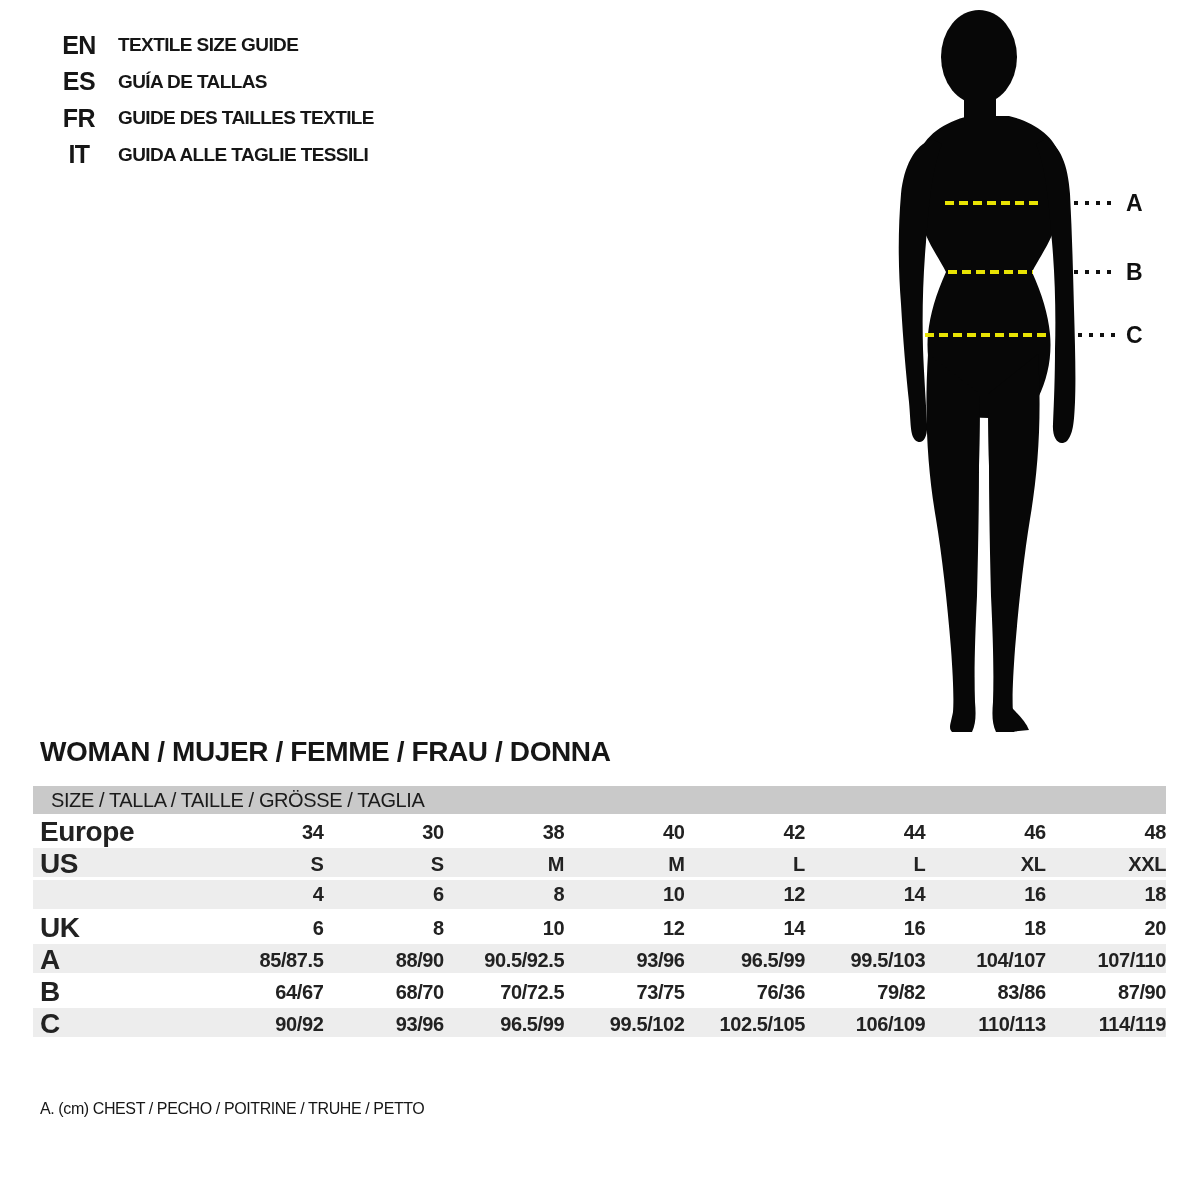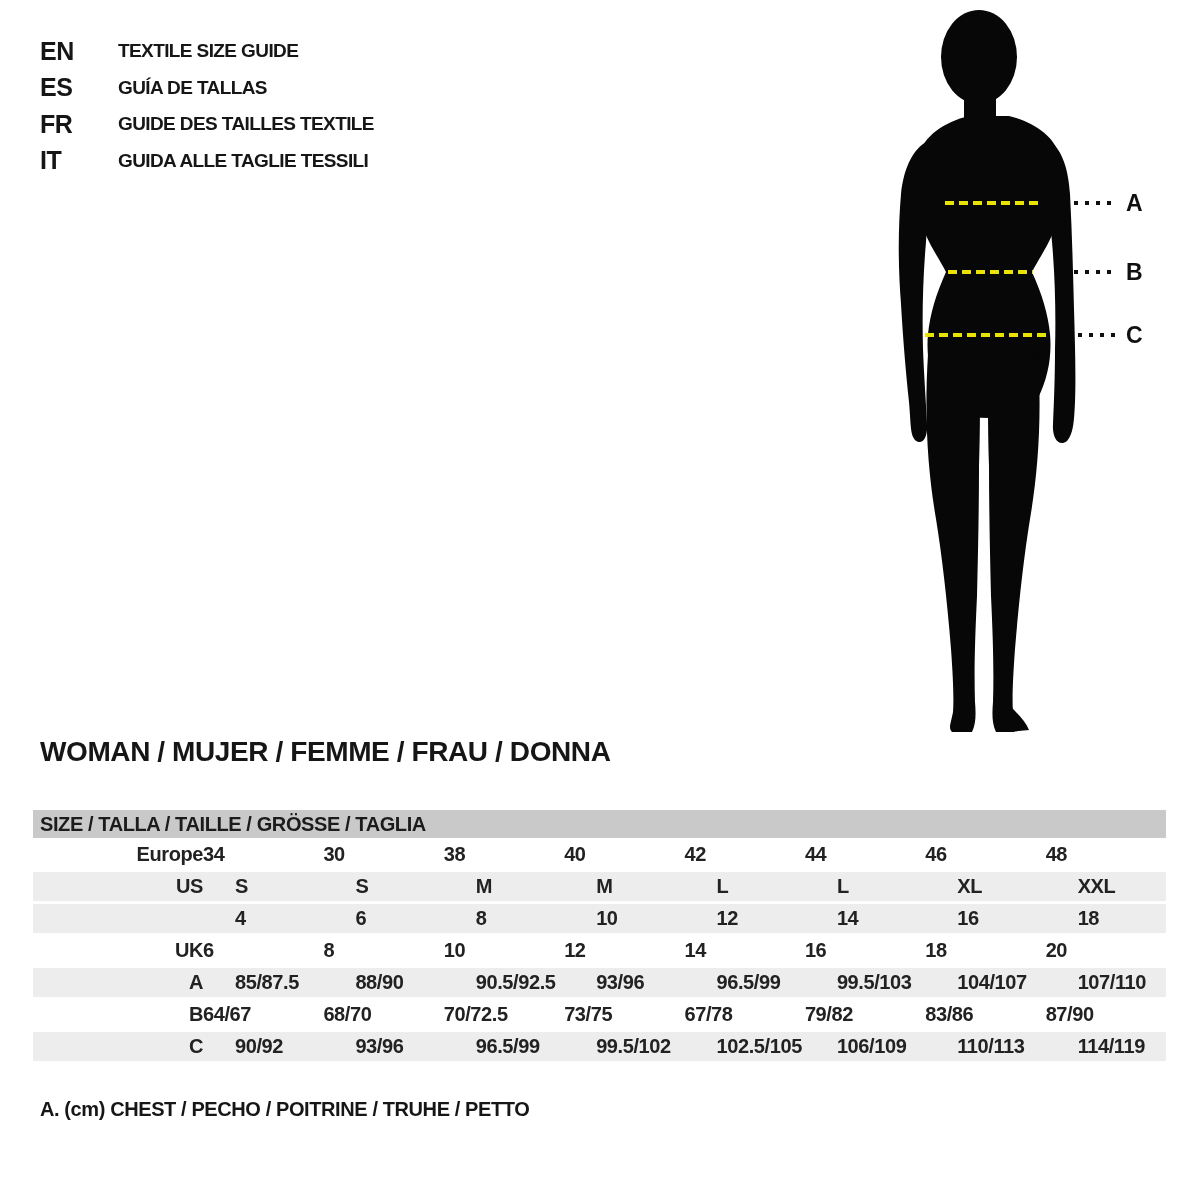--- a/index.html
+++ b/index.html
@@ -1,47 +1,47 @@
 <!DOCTYPE html>
 <html><head>
 <meta charset="utf-8">
 <style>
   * { margin:0; padding:0; box-sizing:border-box; }
   html,body { width:1200px; height:1200px; background:#ffffff; overflow:hidden; }
   body { font-family:"Liberation Sans","DejaVu Sans",sans-serif; color:#161616; position:relative; }
 
   
-  .lang-block { position:absolute; left:40px; top:33px; }
+  .lang-block { position:absolute; left:40px; top:27px;text-align:center; }
   .lang-row { display:flex; height:36.5px; align-items:center; }
   .lang-code { width:78px; font-size:25px; font-weight:700; letter-spacing:-0.5px; }
   .lang-label { font-size:19px; font-weight:700; letter-spacing:-0.6px; white-space:nowrap; }
 
   
   .figure-wrap { position:absolute; left:862px; top:4px; width:300px; height:732px; }
   .figure-wrap svg { display:block; width:100%; height:100%; }
   .body-shape { fill:#070707; }
   .yellow-dash { stroke:#e8e303; stroke-width:4; fill:none; stroke-dasharray:9 5; }
   .black-dots { stroke:#101010; stroke-width:4; fill:none; stroke-dasharray:4 7; }
   .measure-letter { font-family:"Liberation Sans","DejaVu Sans",sans-serif; font-size:23px; font-weight:700; fill:#101010; }
 
   
   .woman-heading { position:absolute; left:40px; top:736px; font-size:28px; font-weight:700; letter-spacing:-0.4px; }
 
   
   .size-table { position:absolute; left:33px; top:786px; width:1133px; }
-  .table-header { height:28px; line-height:28px; background:#c9c9c9; font-size:20px; font-weight:700;
-                  padding-left:7px; letter-spacing:-0.4px; margin-bottom:2px; color:#1b1b1b;margin-top:24px; }
+  .table-header { height:28px; line-height:28px; background:#c9c9c9; font-size:20px; font-weight:400;
+                  padding-left:18px; letter-spacing:-0.4px; margin-bottom:2px; color:#1b1b1b; }
   .trow { display:grid; grid-template-columns:170px repeat(8,1fr); height:29px; margin-bottom:3px; align-items:center; }
   .trow.shade { background:#ededed;gap:32px; }
-  .tl { font-size:20px; font-weight:700; padding-left:7px; letter-spacing:-0.4px; color:#222;text-align:right; }
-  .tc { font-size:20px; font-weight:700; text-align:left; letter-spacing:-0.4px; color:#222; }
+  .tl { font-size:28px; font-weight:700; padding-left:7px; letter-spacing:-0.4px; color:#222; }
+  .tc { font-size:20px; font-weight:700; text-align:right; letter-spacing:-0.4px; color:#222; }
 
   
   .legend-block { position:absolute; left:40px; top:1093px; }
-  .legend-line { font-size:20px; font-weight:700; letter-spacing:-0.4px; height:32.5px; line-height:32.5px; white-space:nowrap; }
+  .legend-line { font-size:16px; font-weight:400; letter-spacing:-0.4px; height:32.5px; line-height:32.5px; white-space:nowrap; }
 </style>
 </head>
 <body>
 
 <div class="lang-block">
   <div class="lang-row">
     <span class="lang-code">EN</span>
     <span class="lang-label">TEXTILE SIZE GUIDE</span>
   </div>
   <div class="lang-row">
@@ -179,21 +179,21 @@
     <div class="tc">104/107</div>
     <div class="tc">107/110</div>
   </div>
 
   <div class="trow">
     <div class="tl">B</div>
     <div class="tc">64/67</div>
     <div class="tc">68/70</div>
     <div class="tc">70/72.5</div>
     <div class="tc">73/75</div>
-    <div class="tc">67/78</div>
+    <div class="tc">76/36</div>
     <div class="tc">79/82</div>
     <div class="tc">83/86</div>
     <div class="tc">87/90</div>
   </div>
 
   <div class="trow shade">
     <div class="tl">C</div>
     <div class="tc">90/92</div>
     <div class="tc">93/96</div>
     <div class="tc">96.5/99</div>

